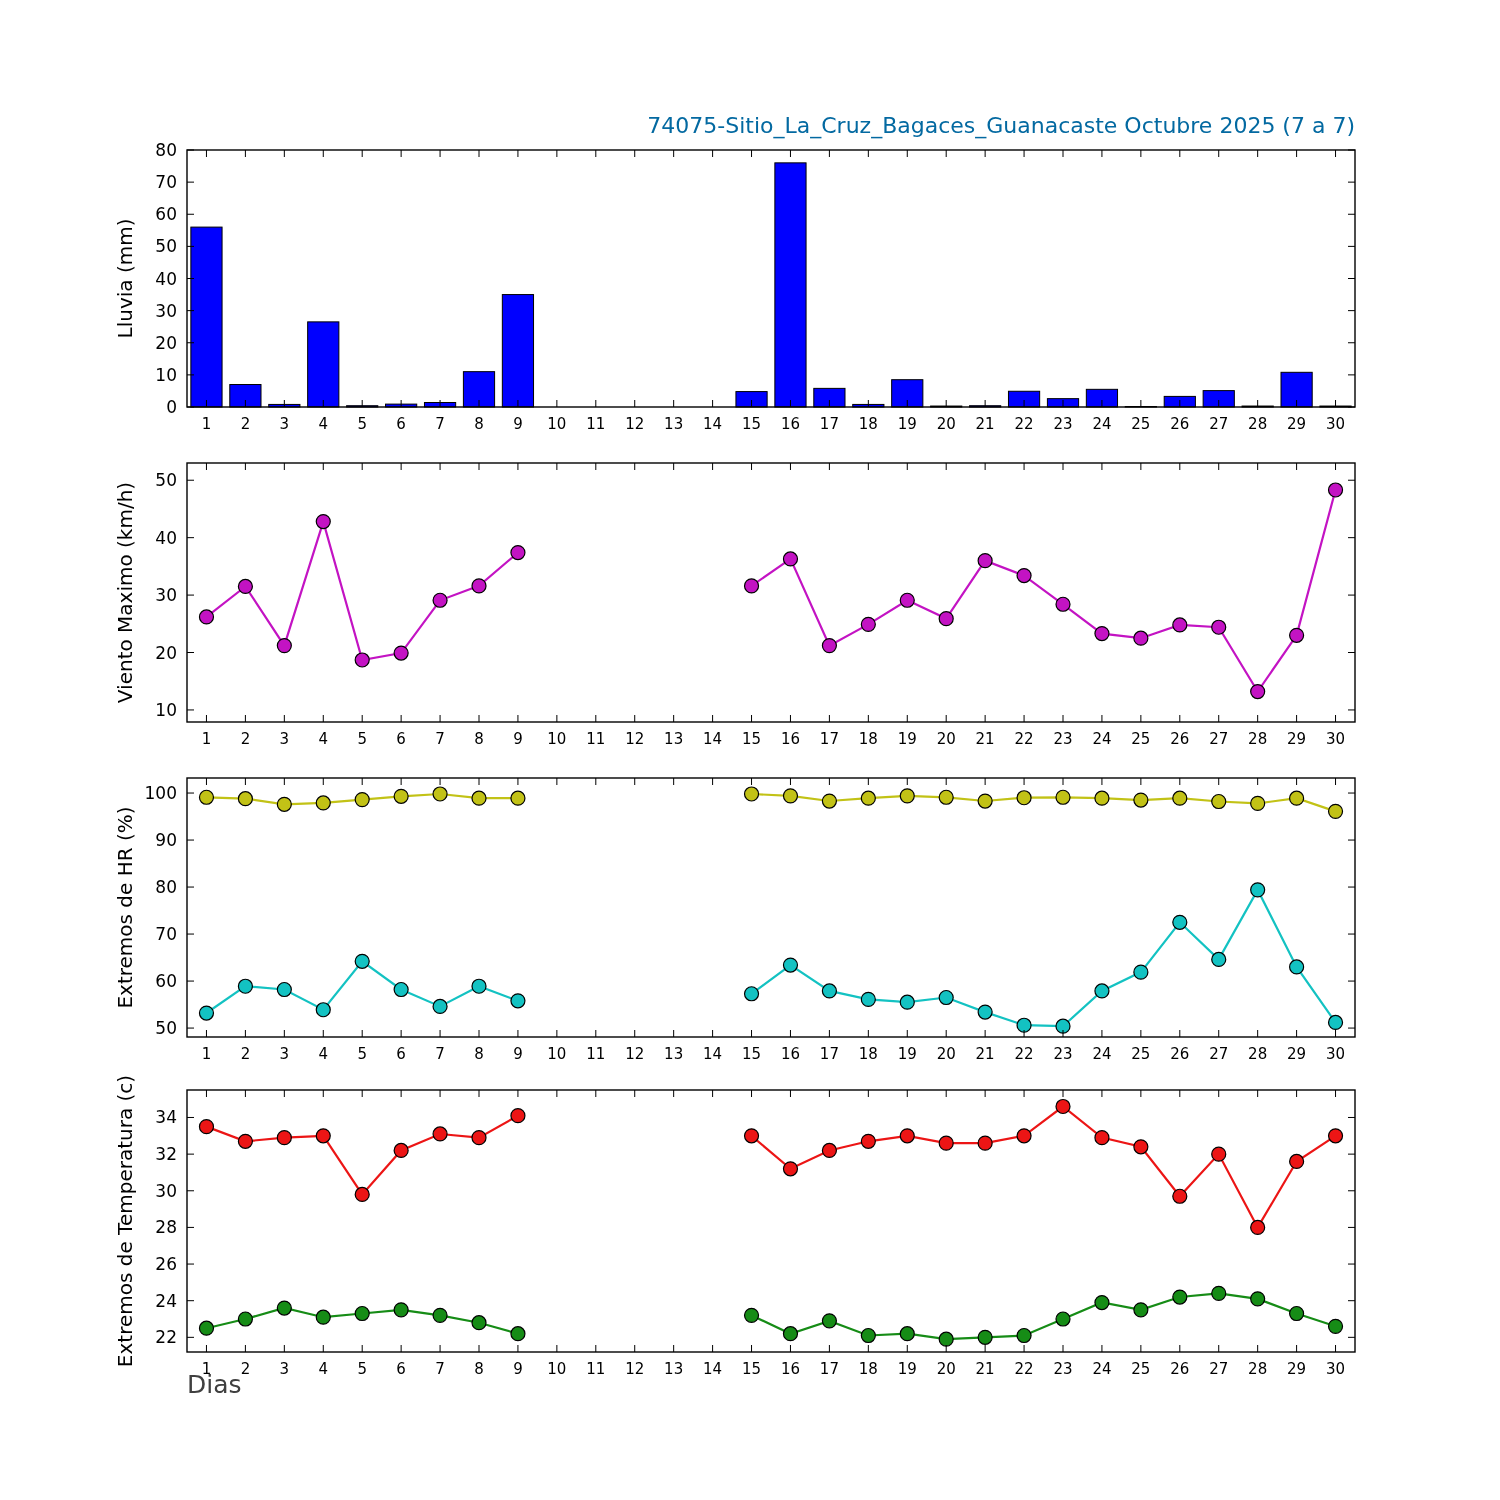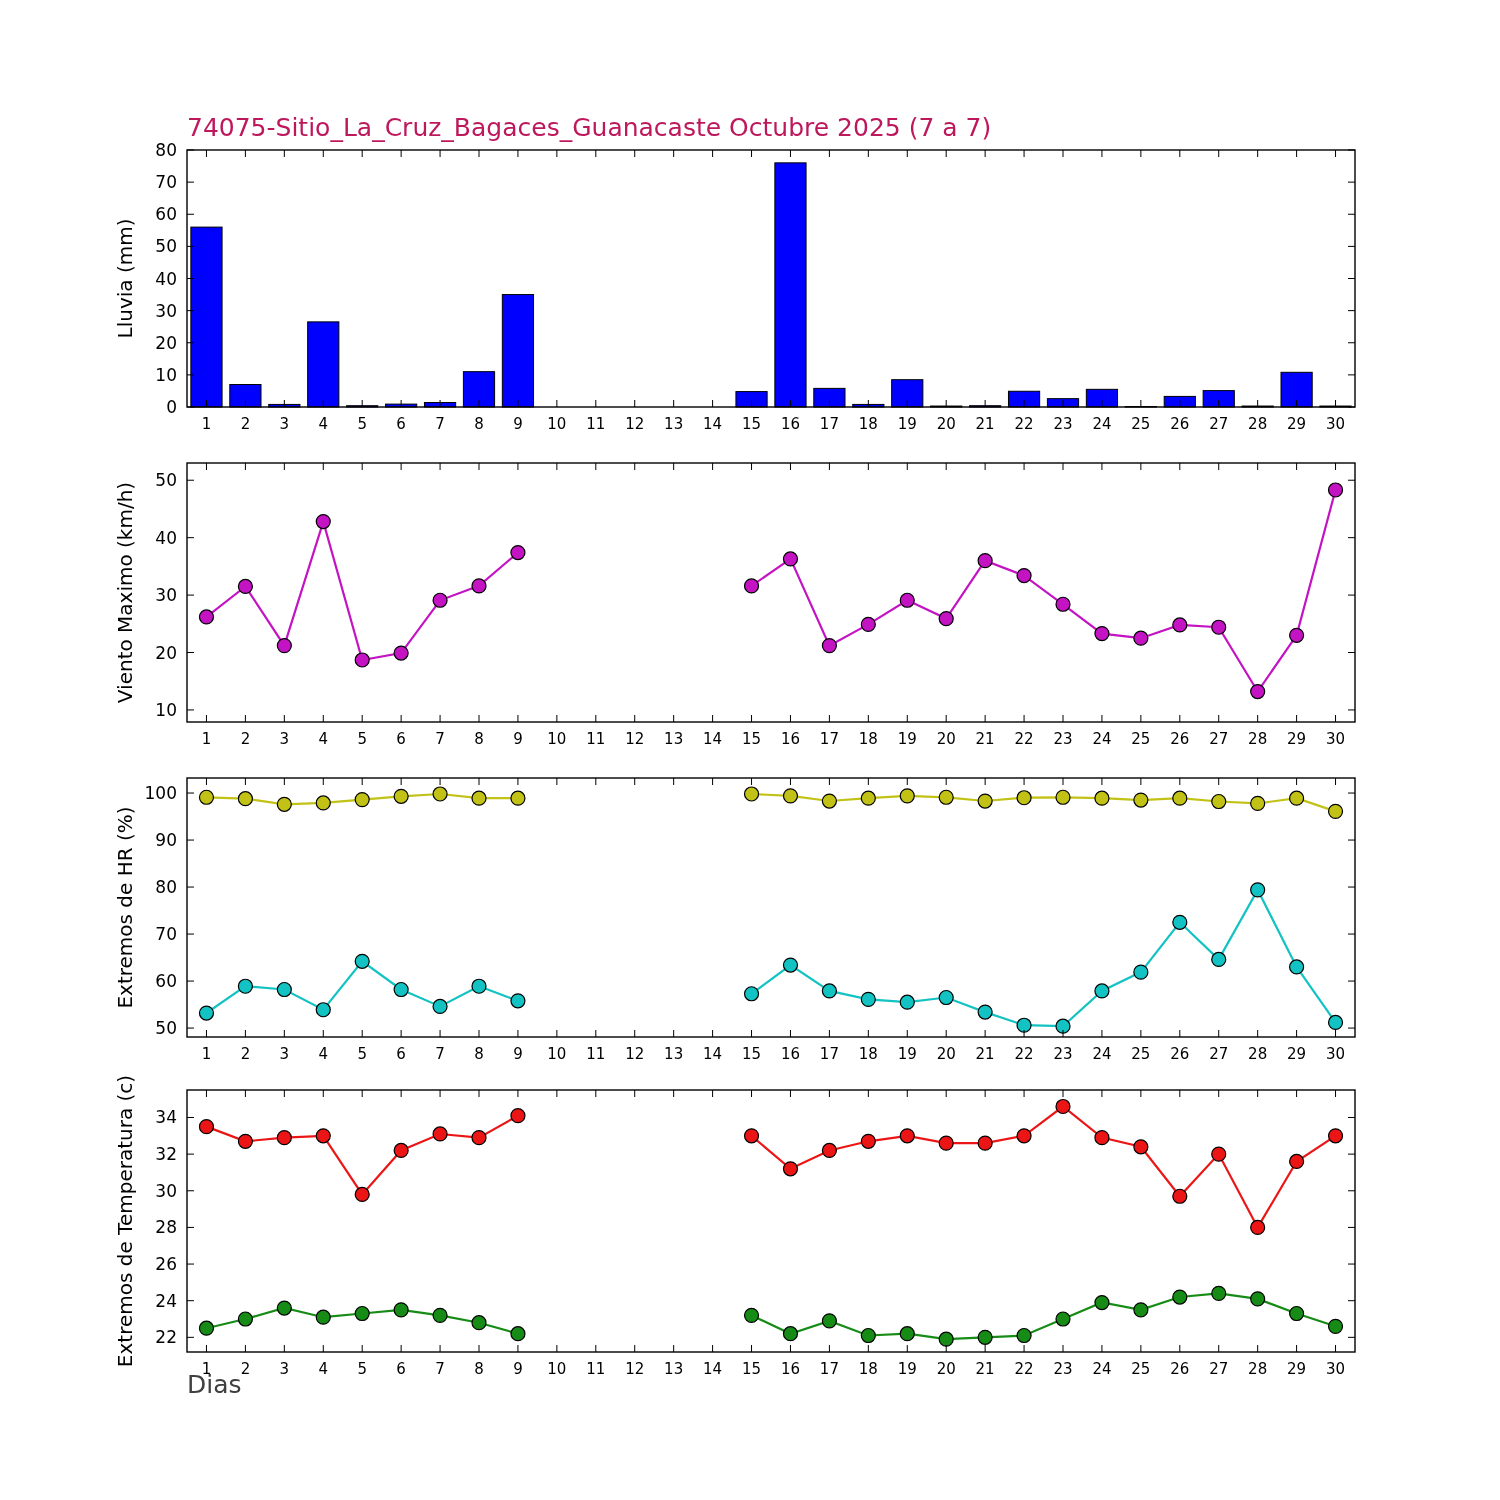--- a/index.html
+++ b/index.html
@@ -1,19 +1,19 @@
 <!DOCTYPE html>
 <html><head>
 <meta charset="utf-8">
 <style>
   html,body{margin:0;padding:0;background:#ffffff;}
   #figure{position:relative;width:1500px;height:1500px;background:#ffffff;
           font-family:"DejaVu Sans", sans-serif;}
   #figure-title{position:absolute;left:187px;top:113px;width:1168px;
-                text-align:left;font-size:25px;color:#be185d;white-space:nowrap;}
+                text-align:right;font-size:22px;color:#0369a1;white-space:nowrap;}
   #x-axis-label{position:absolute;left:187px;top:1370px;width:1168px;
                 text-align:left;font-size:25px;color:#404040;}
   #charts{position:absolute;left:0;top:0;}
   .tick{font:15px "DejaVu Sans", sans-serif;fill:#000;}
   .ytick{font:17px "DejaVu Sans", sans-serif;fill:#000;}
   .ylab{font:20px "DejaVu Sans", sans-serif;fill:#000;}
 </style>
 </head>
 <body>
 

